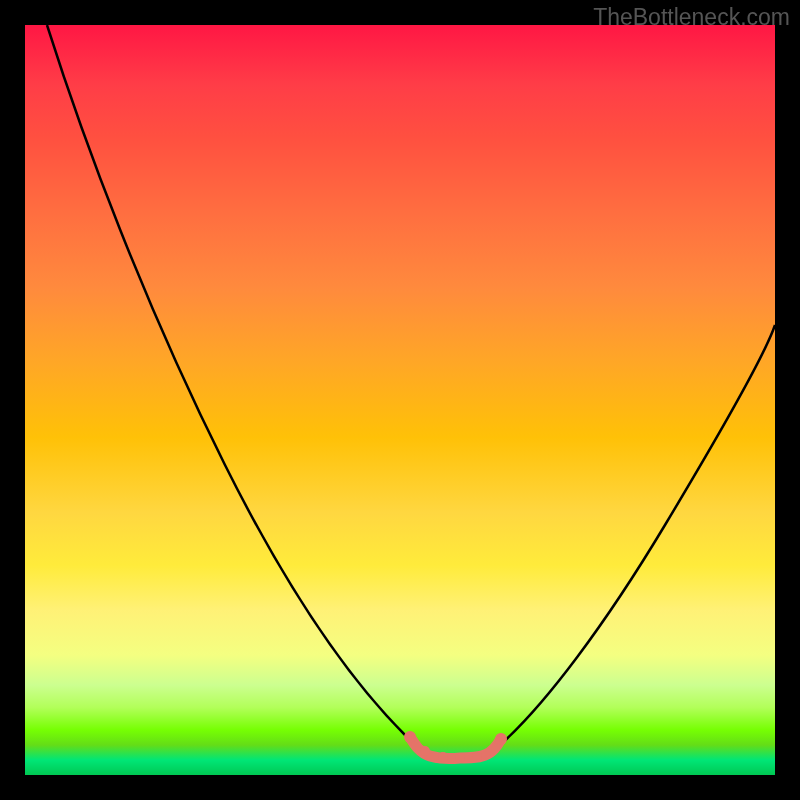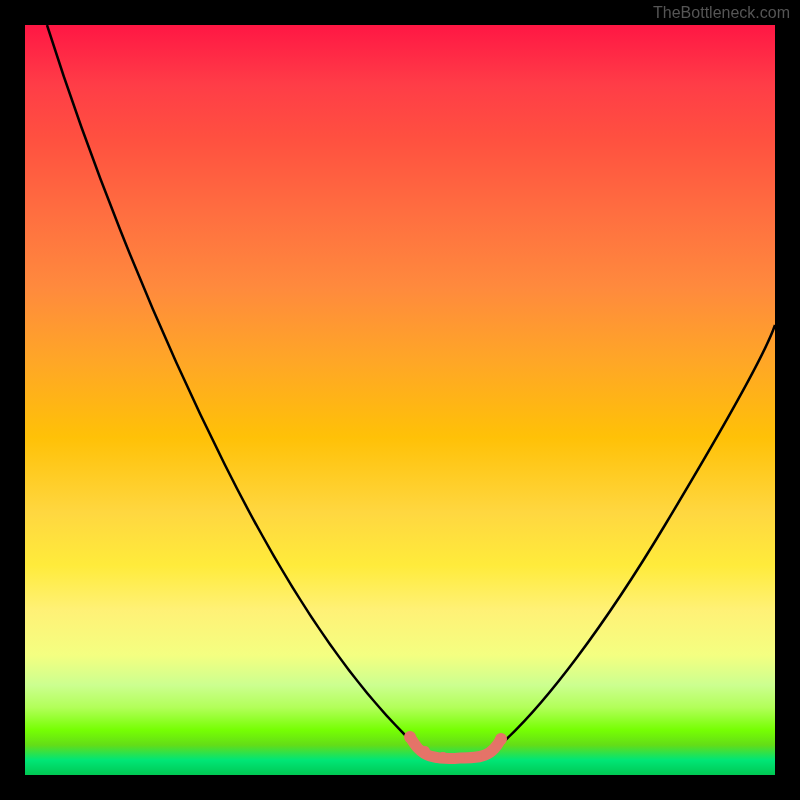--- a/index.html
+++ b/index.html
@@ -38,21 +38,21 @@
         #64dd17 96%,
         #00e676 98%,
         #00c853 100%
       );
     }
     .watermark {
       position: absolute;
       top: 4px;
       right: 10px;
       color: #555;
-      font-size: 16px;
+      font-size: 23px;
       font-weight: 500;
       z-index: 10;
     }
     .curve-svg {
       position: absolute;
       top: 0;
       left: 0;
       width: 750px;
       height: 750px;
     }

